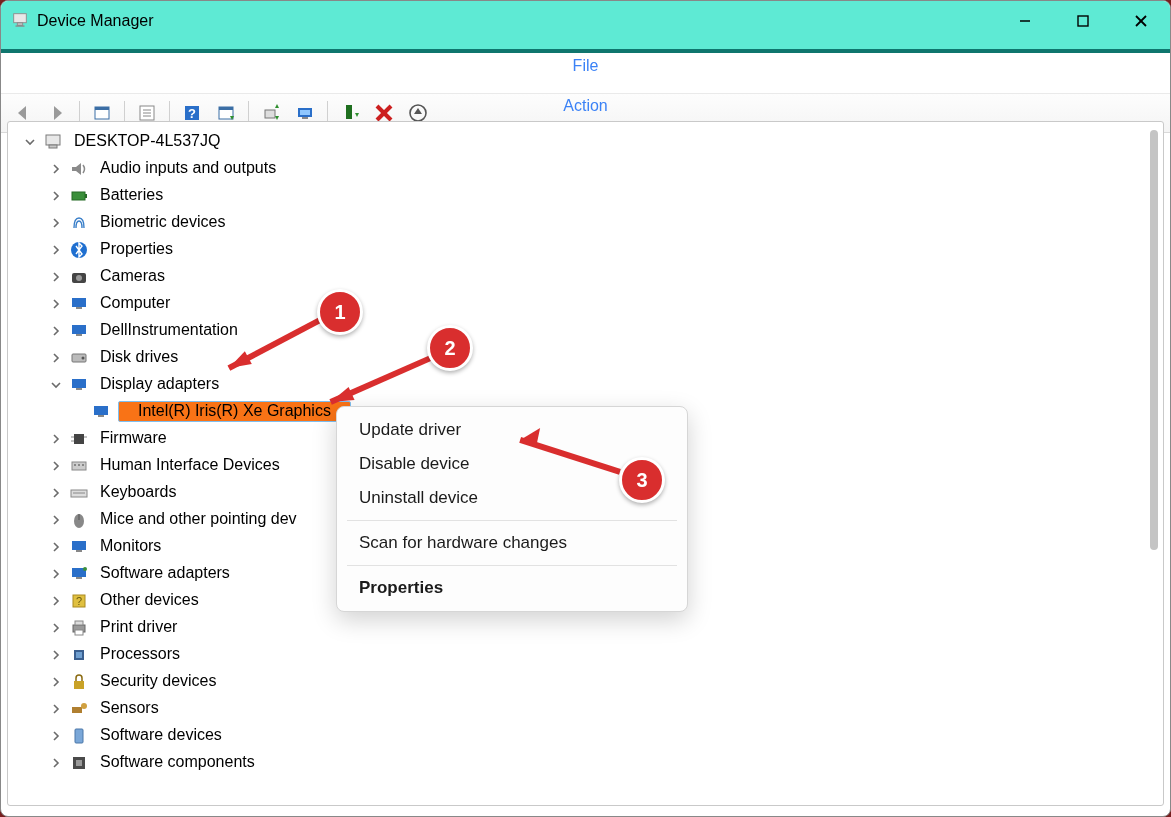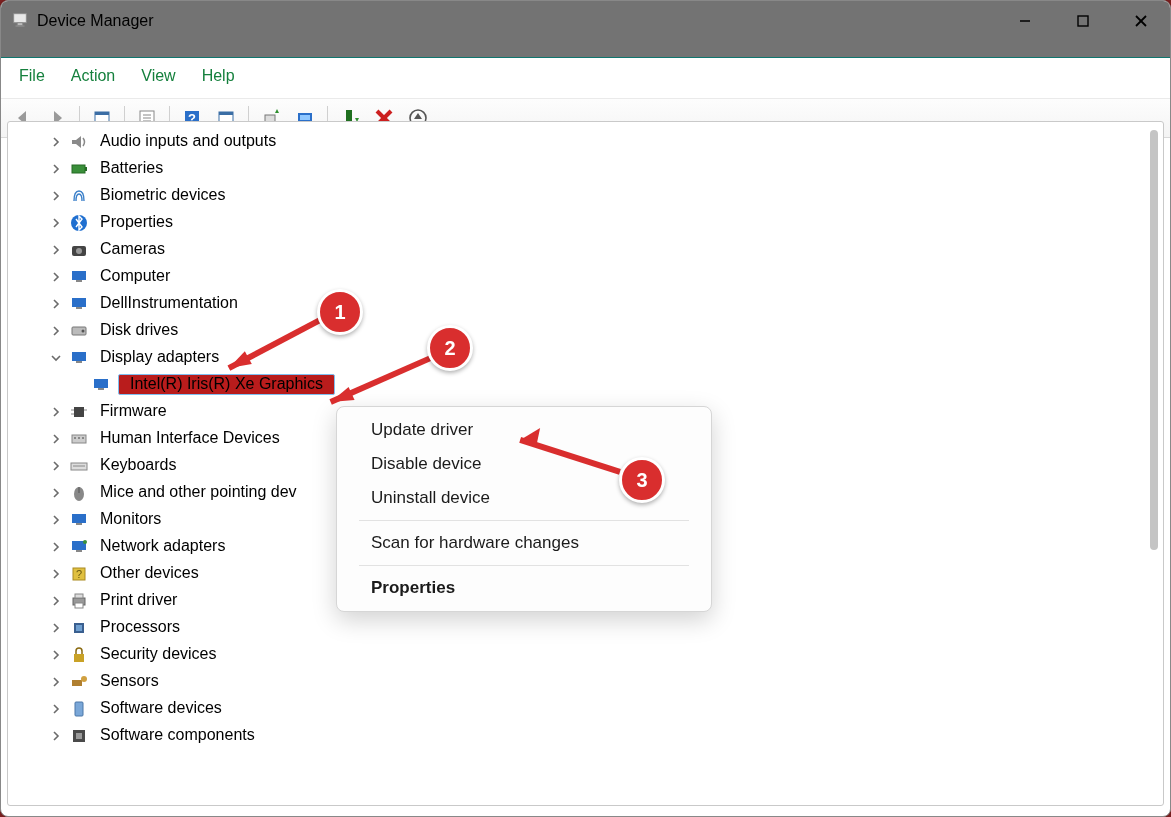--- a/index.html
+++ b/index.html
@@ -9,38 +9,39 @@
     box-sizing:border-box;
     background:#fff;
     border:1px solid #888;
     border-radius:8px;
     overflow:hidden;
     box-shadow: 0 0 0 1px rgba(0,0,0,.05);
   }
   
   .titlebar {
     display:flex; align-items:center; height:40px;
-    padding:0 0 16px 10px;
-    background:#737373;
-    border-bottom:1px solid #0f766e;
+    padding:0 0 8px 10px;
+    background:#5eead4;
+    border-bottom:4px solid #0f766e;
   }
   .titlebar .title { margin-left:8px; font-size:16px; color:#000; }
   .titlebar .controls { margin-left:auto; display:flex; height:100%; }
   .titlebar .ctl {
     width:58px; display:flex; align-items:center; justify-content:center;
     font-size:14px; color:#000;
   }
   .titlebar .ctl svg { width:14px; height:14px; stroke:#000; fill:none; stroke-width:1.4; }
   .titlebar .ctl.close svg { stroke-width:1.8; }
   
   .menubar {
     display:flex; align-items:center; gap:18px;
     height:32px; padding:2px 14px 6px 14px;
-    font-size:16px; color:#15803d;
+    font-size:16px; color:#3b82f6;
     border-bottom:1px solid #eaeaea;
+    flex-direction:column;
   }
   .menubar span { padding:2px 4px; }
   
   .toolbar {
     display:flex; align-items:center;
     height:34px; padding:2px 8px;
     background:linear-gradient(#fdfdfd,#f4f4f4);
     border-bottom:1px solid #d9d9d9;
     gap:6px;
   }
@@ -88,35 +89,35 @@
     color:#6b6b6b;
   }
   .caret-slot svg { width:12px; height:12px; stroke:#6b6b6b; fill:none; stroke-width:1.6; }
   .dev-icon {
     width:22px; height:22px; display:flex; align-items:center; justify-content:center;
     margin:0 4px 0 0;
   }
   .dev-icon svg { width:20px; height:20px; }
   .label { padding:1px 4px; border-radius:2px; white-space:nowrap; }
   .label.selected {
-    background:#b91c1c;
+    background:#f97316;
     border:1px solid #7fbff0;
-    padding:0 11px;
+    padding:0 19px;
   }
 
   
   .ctxmenu {
     position:absolute;
     left:328px; top:284px;
     width:350px;
     background:#fdfdfd;
     border:1px solid #d6d6d6;
     border-radius:8px;
     box-shadow: 0 8px 24px rgba(0,0,0,.18);
-    padding:6px 12px;
+    padding:6px 0;
     font-size:17px;
   }
   .ctxmenu .mitem {
     padding:7px 22px;
     color:#1b1b1b;
   }
   .ctxmenu .mitem.bold { font-weight:600; }
   .ctxmenu hr {
     border:none; border-top:1px solid #e2e2e2;
     margin:5px 10px;
@@ -252,20 +253,34 @@
       <svg viewBox="0 0 20 20">
           <circle cx="10" cy="10" r="8" fill="none" stroke="#555" stroke-width="1.6"></circle>
           <polygon points="10,5 6,11 14,11" fill="#555"></polygon>
         </svg>
     </div>
   </div>
 
   <div class="content">
     <div class="tree">
 
+      <div class="row indent0 clickable">
+        <span class="caret-slot">
+          <svg viewBox="0 0 12 12">
+              <polyline points="2,4 6,8 10,4"></polyline>
+            </svg>
+        </span>
+        <span class="dev-icon">
+          <svg viewBox="0 0 20 20">
+              <rect x="3" y="3" width="14" height="10" fill="#e8e8e8" stroke="#7a7a7a"></rect>
+              <rect x="6" y="13" width="8" height="3" fill="#c8c8c8" stroke="#7a7a7a"></rect>
+            </svg>
+        </span>
+        <span class="label">DESKTOP-4L537JQ</span>
+      </div>
 
       <div class="row indent1 clickable">
         <span class="caret-slot">
             <svg viewBox="0 0 12 12">
               <polyline points="4,2 8,6 4,10"></polyline>
             </svg>
           </span>
         <span class="dev-icon">
             <svg viewBox="0 0 20 20">
               <polygon points="3,8 7,8 12,4 12,16 7,12 3,12" fill="#8a8a8a"></polygon>
@@ -491,21 +506,21 @@
               <polyline points="4,2 8,6 4,10"></polyline>
             </svg>
           </span>
         <span class="dev-icon">
             <svg viewBox="0 0 20 20">
               <rect x="3" y="4" width="14" height="9" fill="#2a6fc9"></rect>
               <rect x="7" y="13" width="6" height="2" fill="#888"></rect>
               <circle cx="16" cy="5" r="2" fill="#3a8f3a"></circle>
             </svg>
           </span>
-        <span class="label">Network adapters</span>
+        <span class="label">Software adapters</span>
       </div>
 
       <div class="row indent1 clickable">
         <span class="caret-slot">
             <svg viewBox="0 0 12 12">
               <polyline points="4,2 8,6 4,10"></polyline>
             </svg>
           </span>
         <span class="dev-icon">
             <svg viewBox="0 0 20 20">

